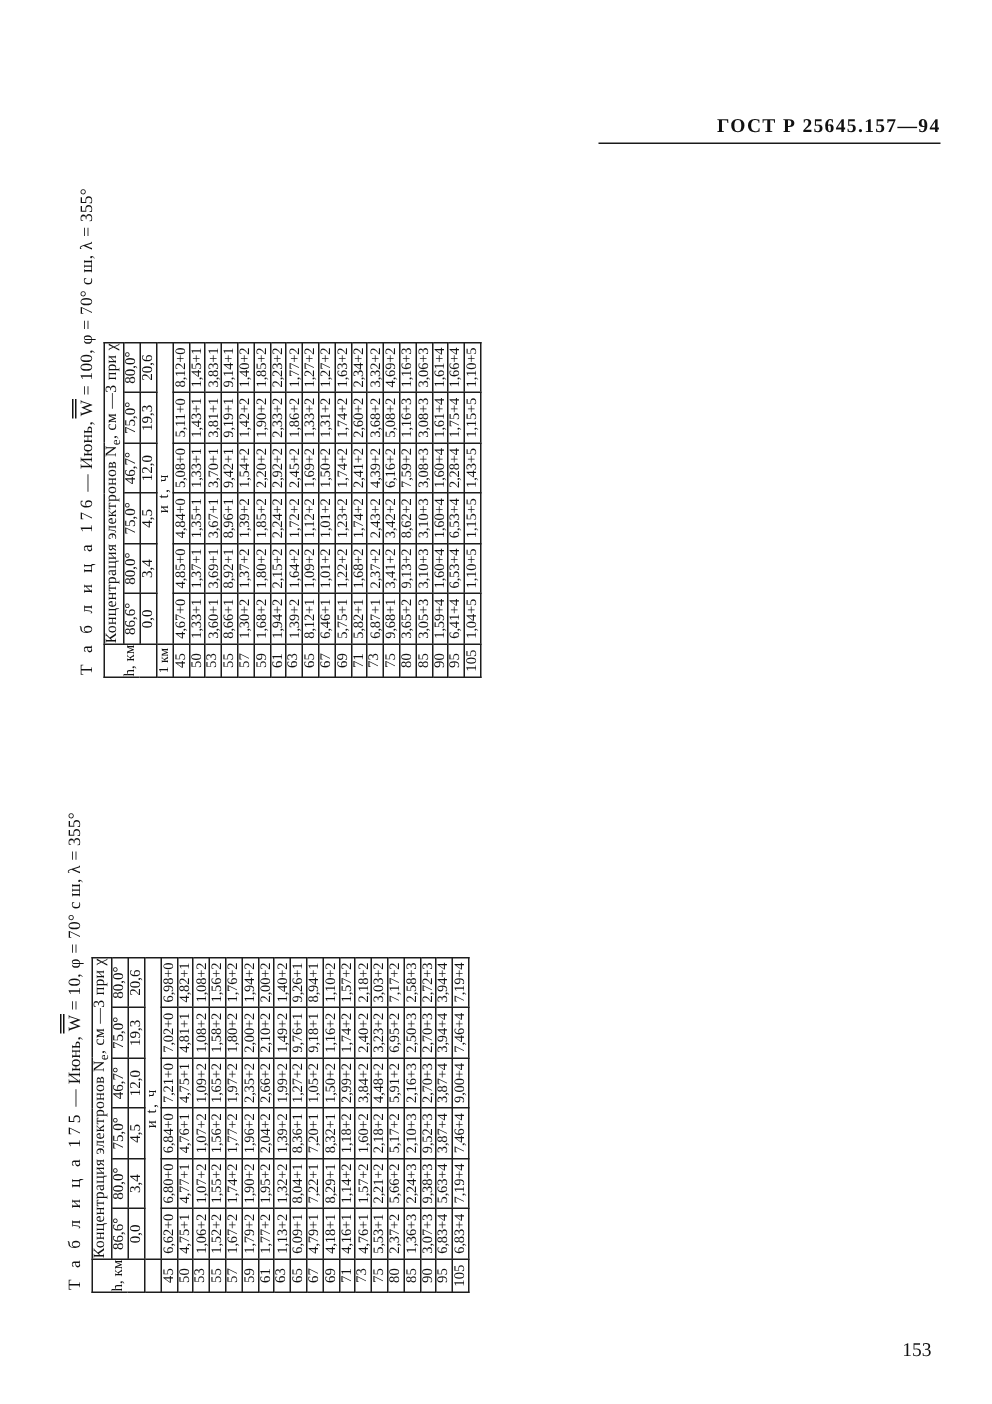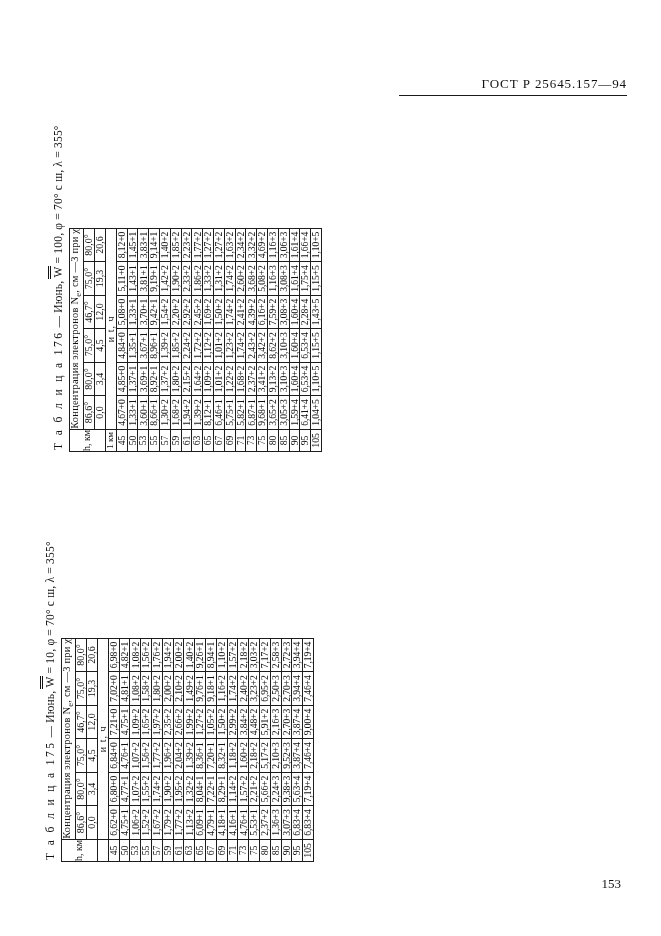--- a/index.html
+++ b/index.html
@@ -5,29 +5,29 @@
   html,body{margin:0;padding:0;background:#ffffff;}
   body{
     width:661px;height:936px;position:relative;overflow:hidden;
     font-family:"Liberation Serif", serif;
     color:#111;
   }
   
   .gost-header{
     position:absolute; right:34px; top:76px;
     font-family:"Liberation Serif", serif;
-    font-size:13px; font-weight:normal; letter-spacing:.9px;
+    font-size:13px; font-weight:bold; letter-spacing:.9px;
     white-space:nowrap;
   }
   .gost-rule{
     position:absolute; right:34px; top:95px; width:228px; height:1px;
     background:#1a1a1a;
   }
   .page-no{
-    position:absolute; right:40px; bottom:44px;
+    position:absolute; right:40px; bottom:28px;
     font-size:13px; font-family:"Liberation Serif", serif;
   }
 
   
   .rot-wrap{
     position:absolute;
     transform-origin: 0 0;
     transform: rotate(-90deg);
   }
   

